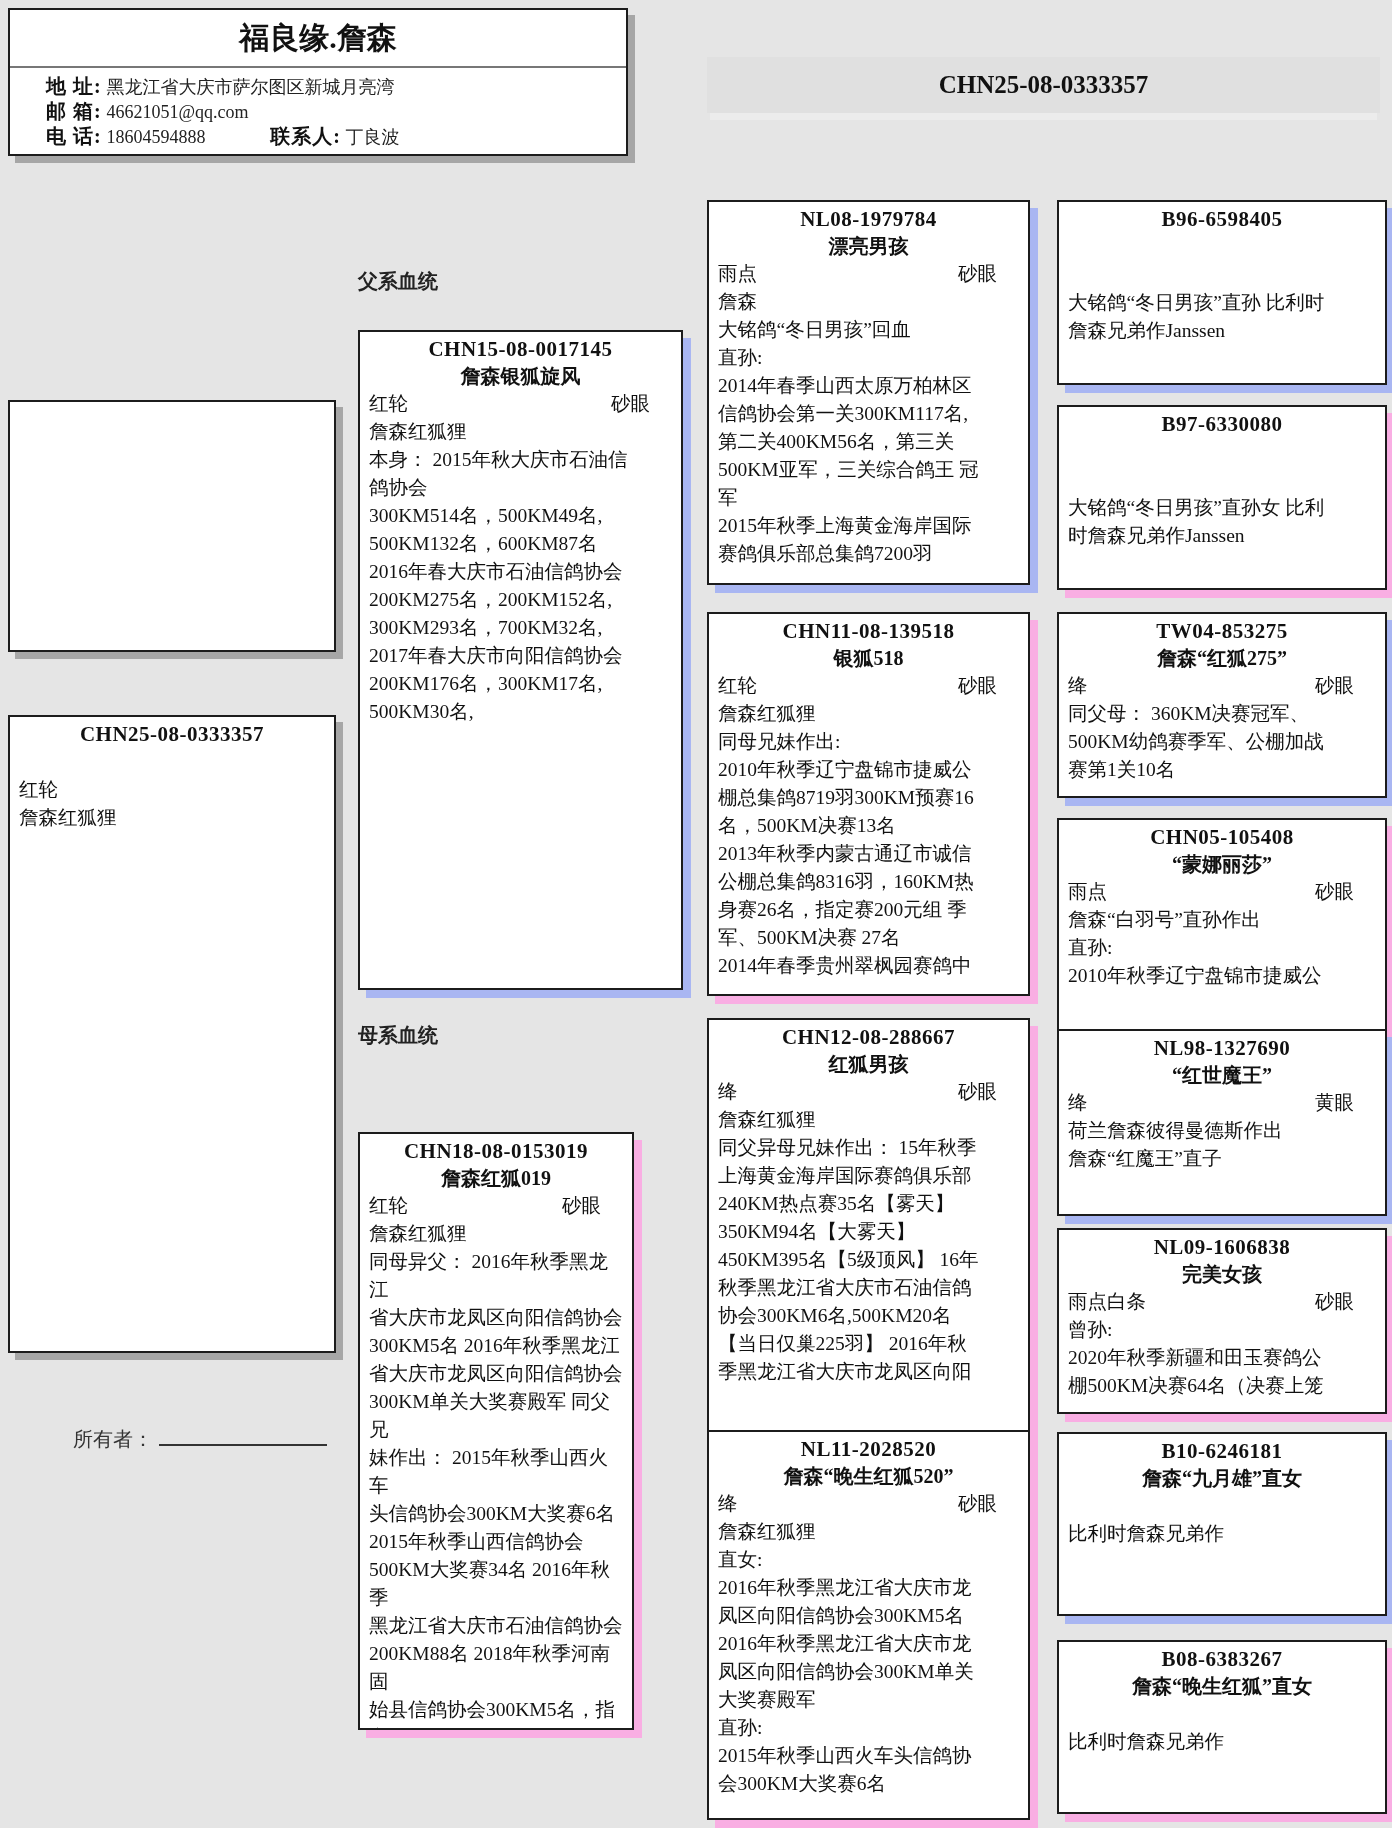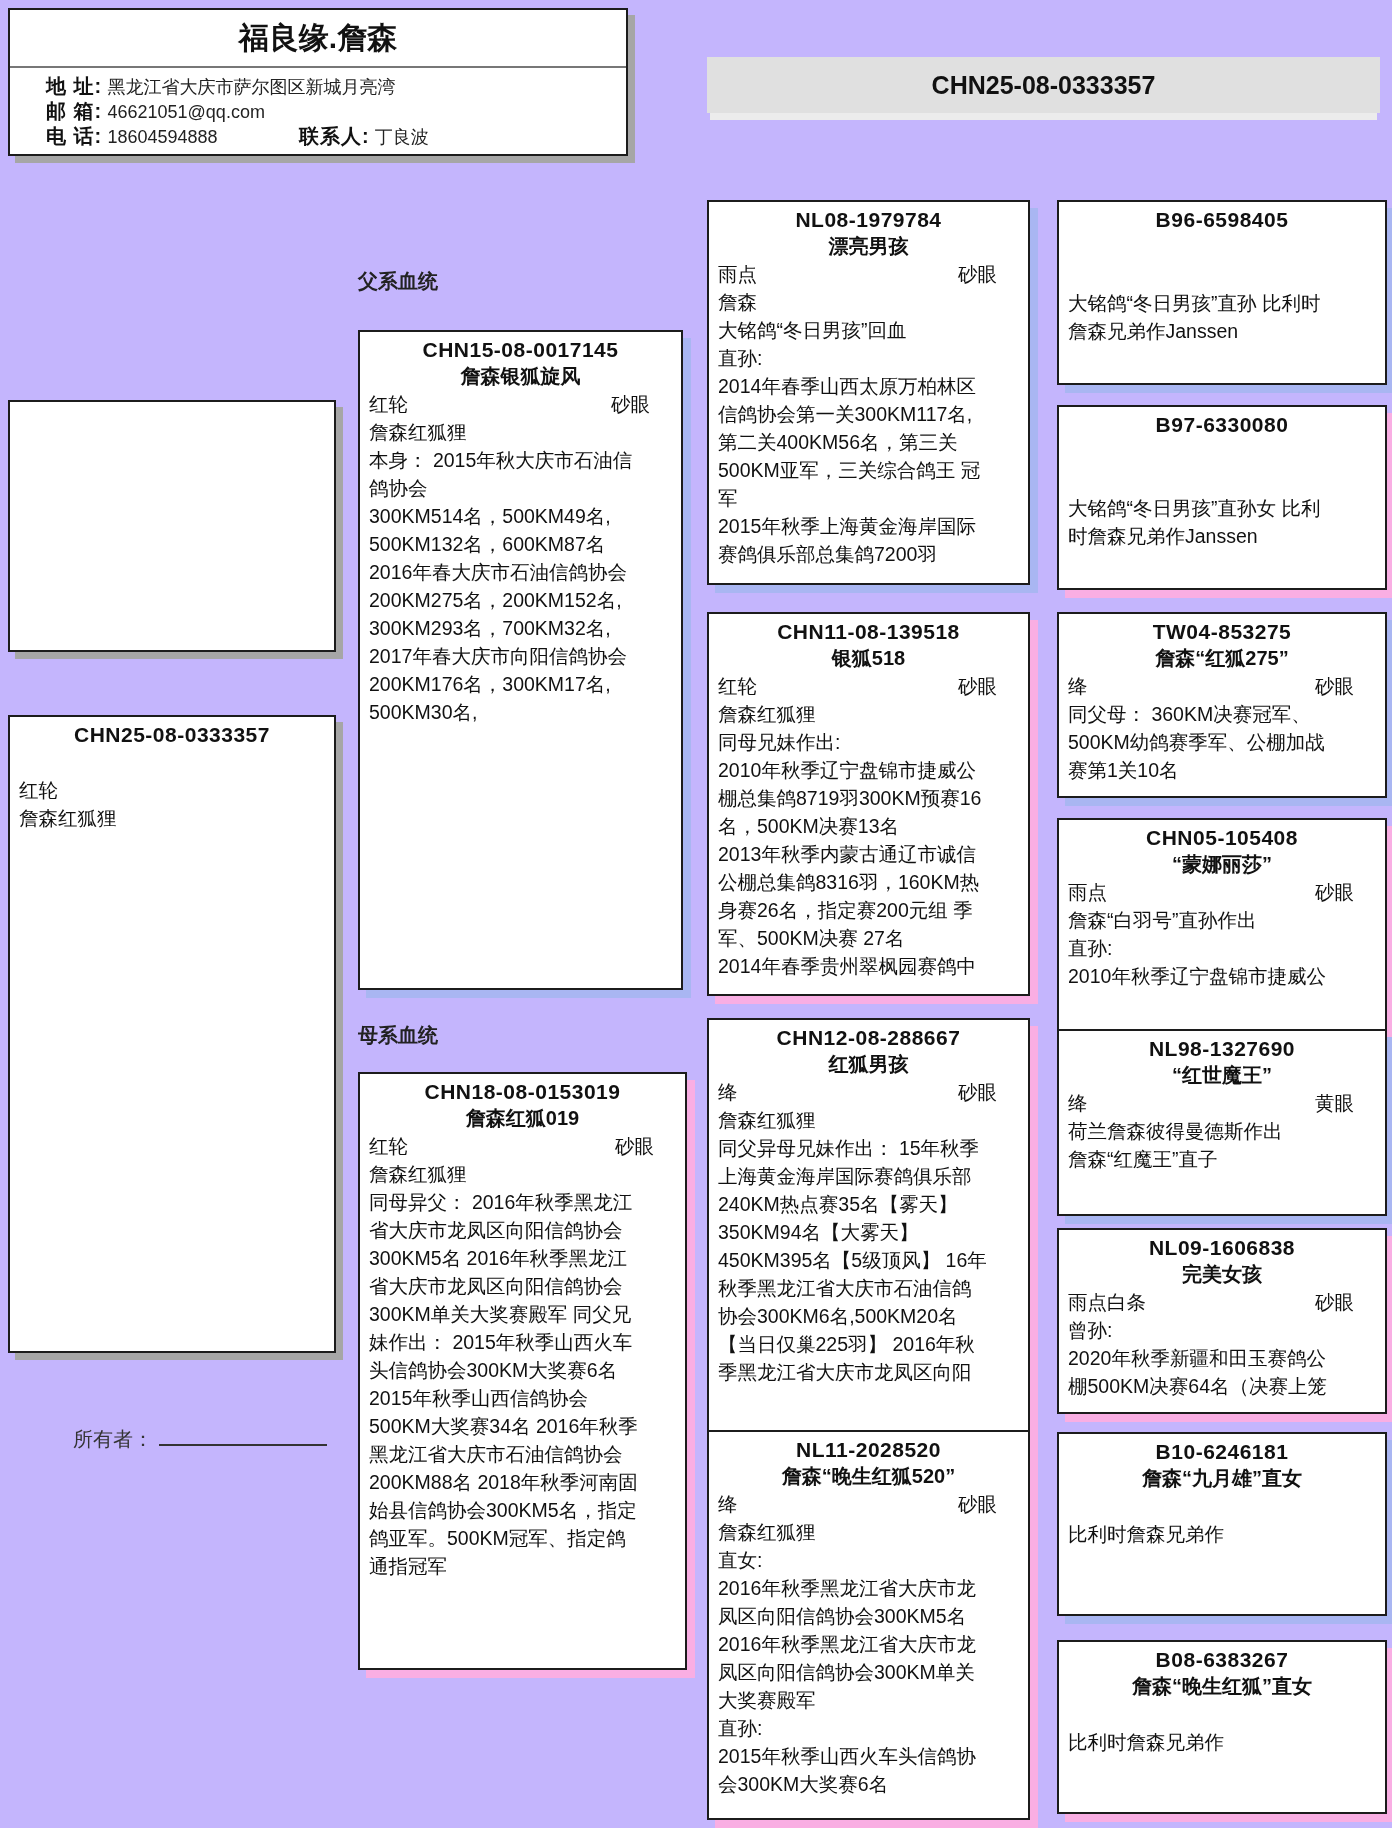--- a/index.html
+++ b/index.html
@@ -1,18 +1,18 @@
 <!DOCTYPE html>
 <html><head>
 <meta charset="utf-8">
 <style>
   html,body{margin:0;padding:0;background:#fff;}
   .page{
-    position:relative;width:1392px;height:1828px;background:#c4b5fd;overflow:hidden;
-    font-family:Liberation Sans, sans-serif;color:#111;
+    position:relative;width:1392px;height:1828px;background:#e5e5e5;overflow:hidden;
+    font-family:Liberation Serif, serif;color:#111;
   }
   
   .pbox{
     position:absolute;background:#fff;border:2px solid #1c1c1c;
     padding:4px 9px 0 9px;overflow:hidden;box-sizing:border-box;
   }
   .shadow-blue{box-shadow:8px 8px 0 0 #a9b6f2;}
   .shadow-pink{box-shadow:8px 8px 0 0 #f9aee3;}
   .shadow-gray{box-shadow:7px 7px 0 0 #a6a6a6;}
   .btitle{text-align:center;font-weight:bold;font-size:21px;line-height:27px;letter-spacing:.5px;}
@@ -25,21 +25,21 @@
     border:2px solid #1c1c1c;box-sizing:border-box;
   }
   .header-title{
     text-align:center;font-weight:bold;font-size:30px;line-height:56px;height:56px;
     border-bottom:2px solid #777;
   }
   .hrows{padding:6px 0 0 36px;}
   .hrow{font-size:19px;line-height:24px;}
   .hlabel{font-weight:bold;font-size:20px;letter-spacing:1px;}
   .hval{font-size:18px;color:#222;}
-  .hpair2{margin-left:76px;}
+  .hpair2{margin-left:60px;}
   
   .banner{
     position:absolute;left:707px;top:57px;width:673px;height:56px;background:#e0e0e0;
     display:flex;align-items:center;justify-content:center;
     font-weight:bold;font-size:25px;box-shadow:0 10px 0 -3px #ececec;
   }
   
   .col-label{position:absolute;font-weight:bold;font-size:20px;color:#222;}
   
   .owner{position:absolute;left:73px;top:1424px;font-size:20px;color:#333;}
@@ -100,21 +100,21 @@
 2016年春大庆市石油信鸽协会
 200KM275名，200KM152名,
 300KM293名，700KM32名,
 2017年春大庆市向阳信鸽协会
 200KM176名，300KM17名,
 500KM30名,</div>
   </div>
 
   <div class="col-label" style="left:358px;top:1022px;">母系血统</div>
 
-  <div class="pbox shadow-pink" style="left:358px;top:1072px;width:329px;height:598px;">
+  <div class="pbox shadow-pink" style="left:358px;top:1132px;width:276px;height:598px;">
     <div class="btitle">CHN18-08-0153019</div>
     <div class="bsub">詹森红狐019</div>
     <div class="binfo">
       <span>红轮</span>
       <span>砂眼</span>
     </div>
     <div class="bbody">詹森红狐狸
 同母异父： 2016年秋季黑龙江
 省大庆市龙凤区向阳信鸽协会
 300KM5名 2016年秋季黑龙江

